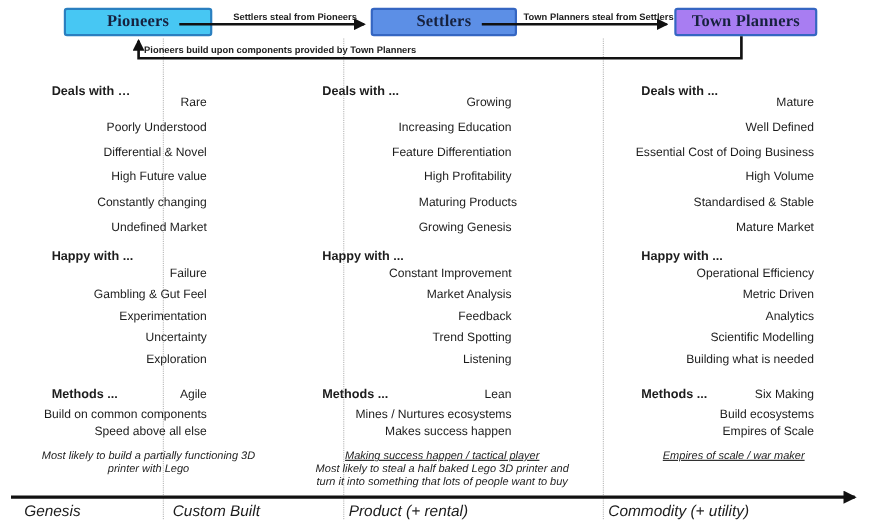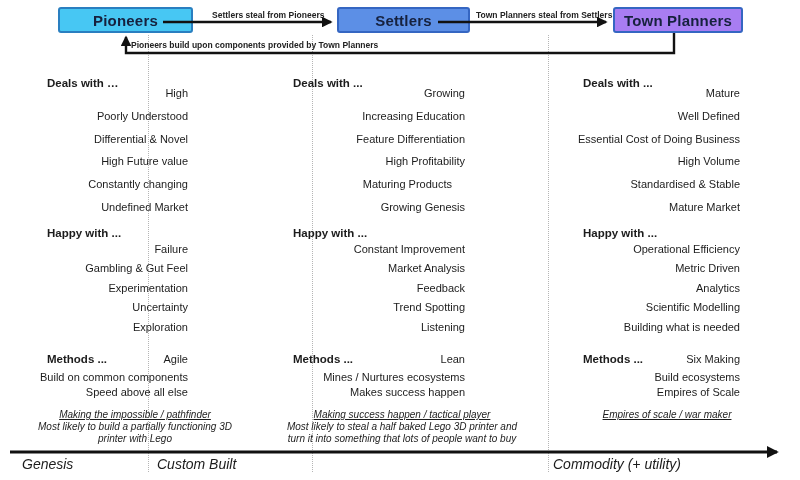--- a/index.html
+++ b/index.html
@@ -5,21 +5,21 @@
   * { margin:0; padding:0; box-sizing:border-box; }
   html,body { background:#ffffff; }
   .canvas {
     position:relative; width:800px; height:480px; background:#ffffff;
     font-family:"Liberation Sans", sans-serif; color:#1c1c1c; overflow:hidden;
   }
   .role-box {
     position:absolute; top:7px; height:26px; border-radius:3px;
     display:flex; align-items:center; justify-content:center;
     font-weight:bold; font-size:15px; letter-spacing:.2px;
-    color:var(--box-text,#16213e); border:2.5px solid;
+    color:var(--box-text,#16213e); border:2.5px solid;font-family:Liberation Serif, serif;
   }
   #box-pioneers     { left:58px;  width:135px; background:var(--pioneers-fill);      border-color:var(--pioneers-border); }
   #box-settlers     { left:337px; width:133px; background:var(--settlers-fill);      border-color:var(--settlers-border); }
   #box-townplanners { left:613px; width:130px; background:var(--town-planners-fill); border-color:var(--town-planners-border); }
   .overlay { position:absolute; left:0; top:0; pointer-events:none; }
   .dotted {
     position:absolute; top:35px; height:437px; width:0;
     border-left:1px dotted var(--dotted-line,#b5b5b5);
   }
   .arrow-label {
@@ -70,47 +70,46 @@
     <polyline points="674,33 674,53 126,53 126,37" fill="none" stroke="#111" stroke-width="2.4" marker-end="url(#ah)"></polyline>
     <line x1="10" y1="452" x2="777" y2="452" stroke="#111" stroke-width="3" marker-end="url(#ahAxis)"></line>
   </svg>
 
   <div class="arrow-label" style="left:212px; top:10px">Settlers steal from Pioneers</div>
   <div class="arrow-label" style="left:476px; top:10px">Town Planners steal from Settlers</div>
   <div class="arrow-label" style="left:131px; top:40px">Pioneers build upon components provided by Town Planners</div>
 
   <div id="columns">
       <div class="heading" style="left: 47px; top: 77px;">Deals with …</div>
-      <div class="item" style="right: 612px; top: 87px;">High</div>
+      <div class="item" style="right: 612px; top: 87px;">Rare</div>
       <div class="item" style="right: 612px; top: 110px;">Poorly Understood</div>
       <div class="item" style="right: 612px; top: 133px;">Differential &amp; Novel</div>
       <div class="item" style="right: 612px; top: 155px;">High Future value</div>
       <div class="item" style="right: 612px; top: 178px;">Constantly changing</div>
       <div class="item" style="right: 612px; top: 201px;">Undefined Market</div>
       <div class="heading" style="left: 47px; top: 227px;">Happy with ...</div>
       <div class="item" style="right: 612px; top: 243px;">Failure</div>
       <div class="item" style="right: 612px; top: 262px;">Gambling &amp; Gut Feel</div>
       <div class="item" style="right: 612px; top: 282px;">Experimentation</div>
       <div class="item" style="right: 612px; top: 301px;">Uncertainty</div>
       <div class="item" style="right: 612px; top: 321px;">Exploration</div>
       <div class="heading" style="left: 47px; top: 353px;">Methods ...</div>
       <div class="item" style="right: 612px; top: 353px; text-align: right;">Agile</div>
       <div class="item" style="right: 612px; top: 371px;">Build on common components</div>
       <div class="item" style="right: 612px; top: 386px;">Speed above all else</div>
       <div class="summary" style="left: 24px; width: 222px; top: 409px;">
-        <span class="title">Making the impossible / pathfinder</span>
         <span class="body">Most likely to build a partially functioning 3D
 printer with Lego</span>
       </div>
       <div class="heading" style="left: 293px; top: 77px;">Deals with ...</div>
       <div class="item" style="right: 335px; top: 87px;">Growing</div>
       <div class="item" style="right: 335px; top: 110px;">Increasing Education</div>
       <div class="item" style="right: 335px; top: 133px;">Feature Differentiation</div>
       <div class="item" style="right: 335px; top: 155px;">High Profitability</div>
-      <div class="item" style="right: 348px; top: 178px;">Maturing Products</div>
+      <div class="item" style="right: 330px; top: 178px;">Maturing Products</div>
       <div class="item" style="right: 335px; top: 201px;">Growing Genesis</div>
       <div class="heading" style="left: 293px; top: 227px;">Happy with ...</div>
       <div class="item" style="right: 335px; top: 243px;">Constant Improvement</div>
       <div class="item" style="right: 335px; top: 262px;">Market Analysis</div>
       <div class="item" style="right: 335px; top: 282px;">Feedback</div>
       <div class="item" style="right: 335px; top: 301px;">Trend Spotting</div>
       <div class="item" style="right: 335px; top: 321px;">Listening</div>
       <div class="heading" style="left: 293px; top: 353px;">Methods ...</div>
       <div class="item" style="right: 335px; top: 353px;">Lean</div>
       <div class="item" style="right: 335px; top: 371px;">Mines / Nurtures ecosystems</div>
@@ -137,16 +136,17 @@
       <div class="item" style="right: 60px; top: 353px;">Six Making</div>
       <div class="item" style="right: 60px; top: 371px;">Build ecosystems</div>
       <div class="item" style="right: 60px; top: 386px;">Empires of Scale</div>
       <div class="summary" style="left: 561px; width: 212px; top: 409px;">
         <span class="title">Empires of scale / war maker</span>
       </div>
     </div>
 
   <div class="axis-label" style="left:22px">Genesis</div>
   <div class="axis-label" style="left:157px">Custom Built</div>
+  <div class="axis-label" style="left:317px">Product (+ rental)</div>
   <div class="axis-label" style="left:553px">Commodity (+ utility)</div>
   <div class="evolution">Evolution</div>
 
 </div>
 
 </body></html>

